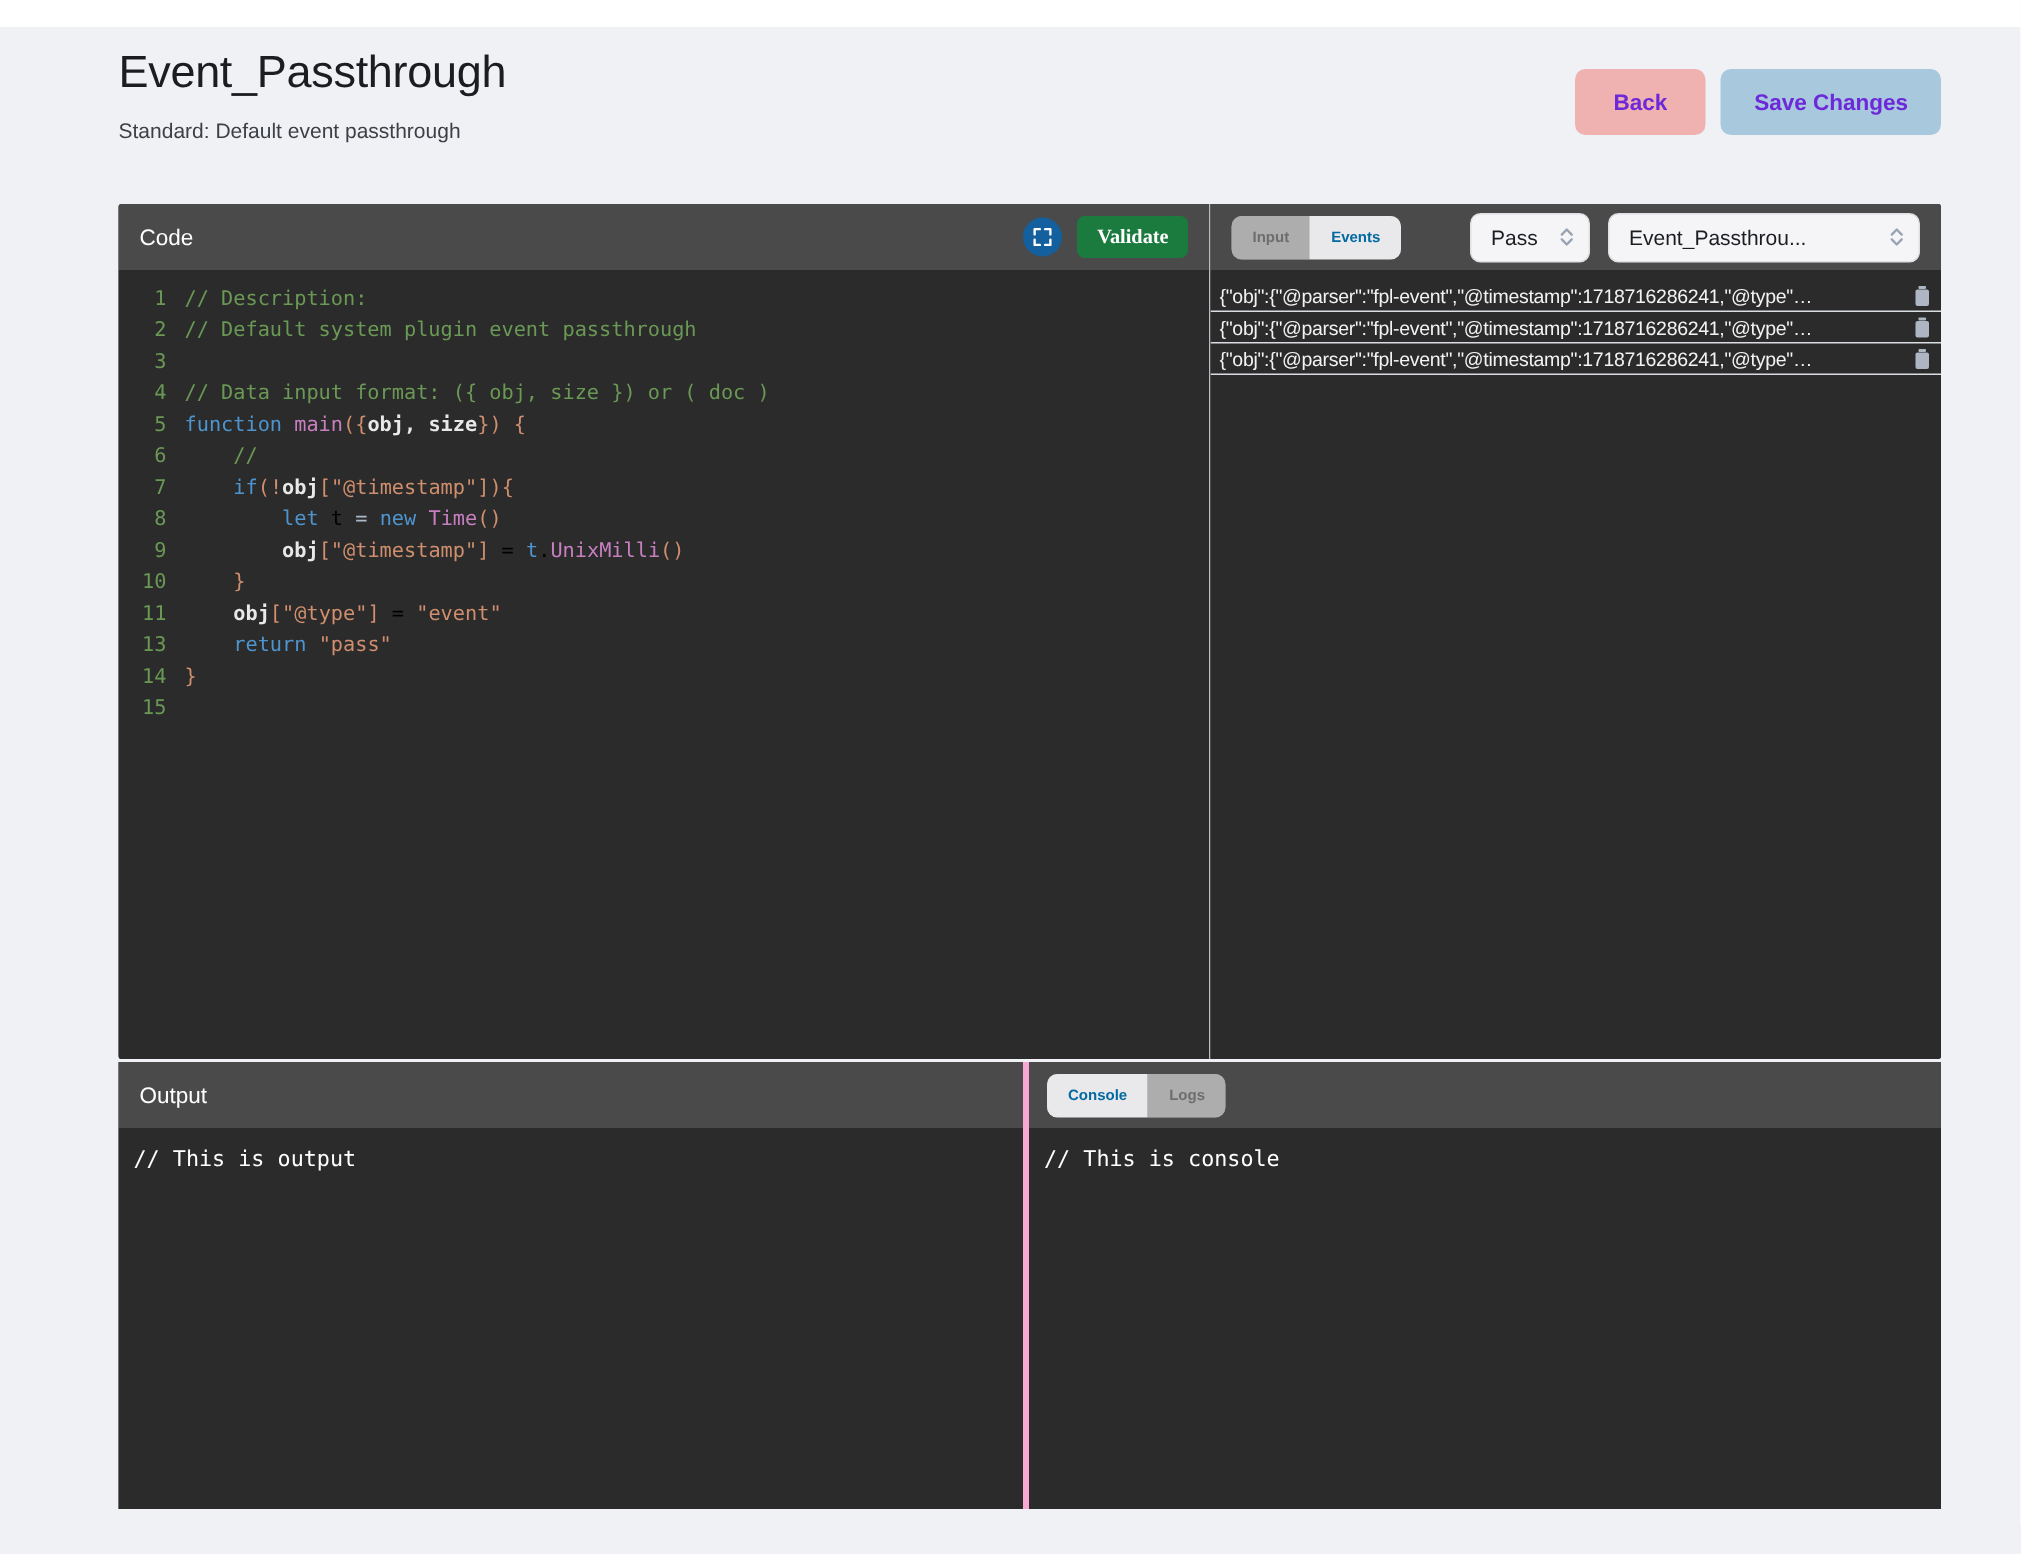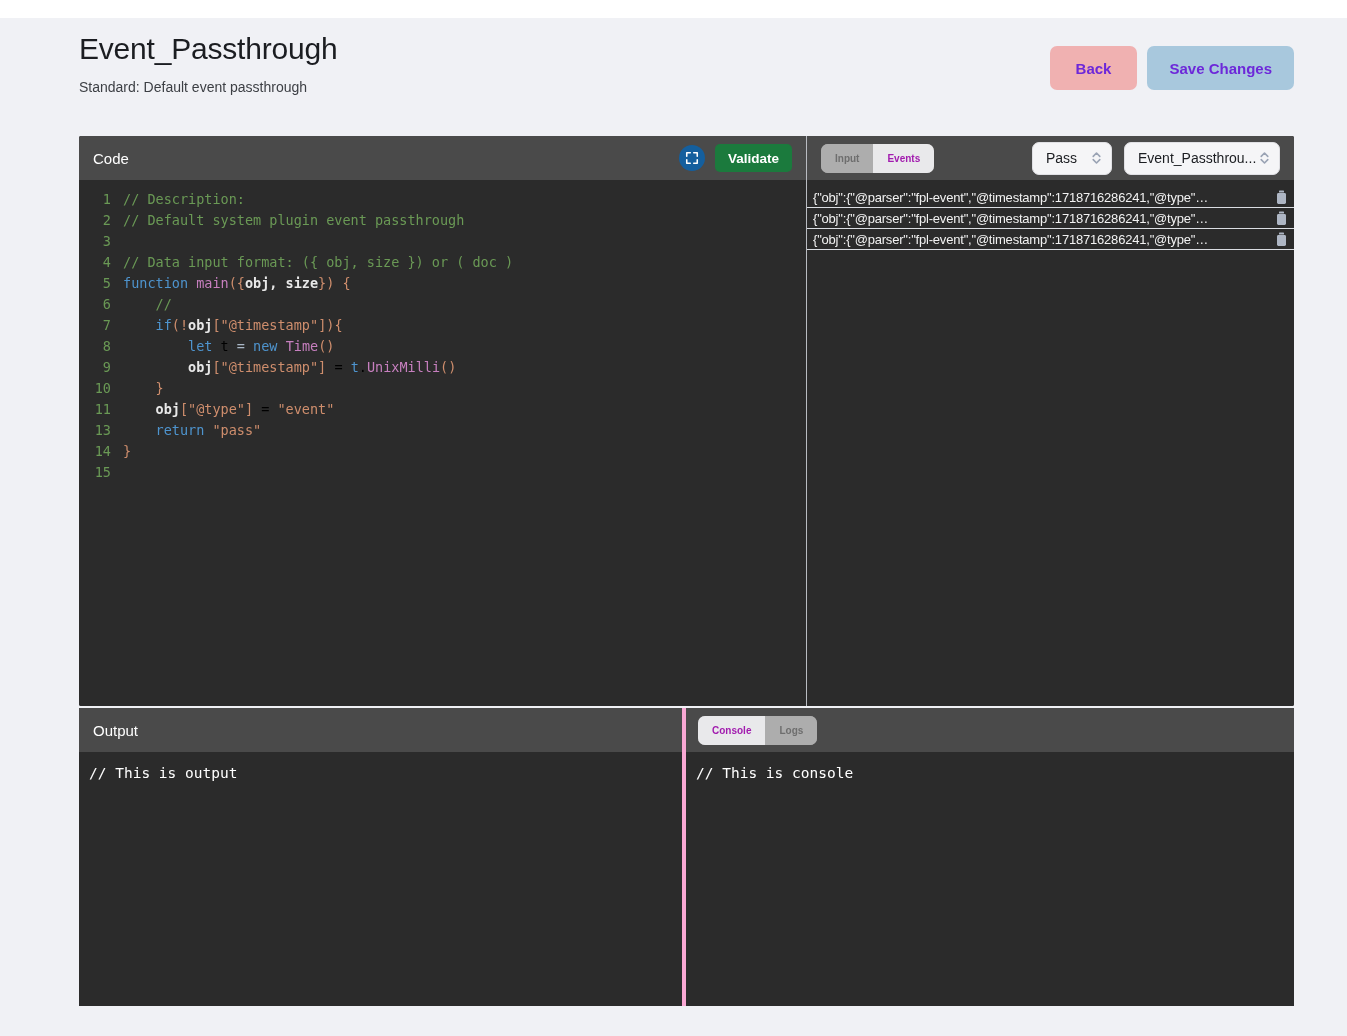--- a/index.html
+++ b/index.html
@@ -58,46 +58,46 @@
   .head-right { margin-left: auto; display: flex; align-items: center; gap: 10px; }
 
   .expand-icon {
     width: 26px; height: 26px; border-radius: 50%;
     background: #145f9e; display: flex; align-items: center; justify-content: center;
     cursor: pointer;
   }
   .btn-validate {
     background: #1b7a3d; color: #fff; font-size: 13.5px; font-weight: 700;
     border: none; border-radius: 5px; height: 28px; padding: 0 13px; cursor: pointer;
-    font-family: Liberation Sans, sans-serif;
+    font-family: Liberation Serif, serif;
   }
 
   
   .segmented {
     display: inline-flex; border-radius: 7px; overflow: hidden;
     background: #adadad; height: 29px;
   }
   .seg {
     padding: 0 14px; display: flex; align-items: center;
     font-size: 10px; font-weight: 700; cursor: pointer;
     background: #adadad; color: #6e6e6e;
   }
-  .seg.active { background: #e9e9eb; color: #a21caf; }
+  .seg.active { background: #e9e9eb; color: #0369a1; }
 
   .selects { margin-left: auto; display: flex; gap: 12px; align-items: center; border-radius: 15px; }
   .sel {
     background: #f5f5f7; border-radius: 7px; height: 33px;
     display: flex; align-items: center; padding: 0 9px 0 13px;
     font-size: 14px; color: #1b1d21; cursor: pointer;
     border: 1px solid #e0e0e4;
   }
   .sel-label { white-space: nowrap; }
   .sel-pass { width: 80px; }
   .sel-pass .sel-label { width: 48px; }
-  .sel-name { width: 156px; }
+  .sel-name { width: 208px; }
   .sel-name .sel-label {
     width: 134px; overflow: hidden; text-overflow: ellipsis; white-space: nowrap;
   }
   .chev { margin-left: auto; display: flex; flex-direction: column; line-height: 0; }
 
   
   .code-body {
     flex: 1; background: #2b2b2b; padding: 9px 0 0 0;
     font-family: "DejaVu Sans Mono", monospace; font-size: 13.5px; line-height: 21px;
     overflow: hidden;

